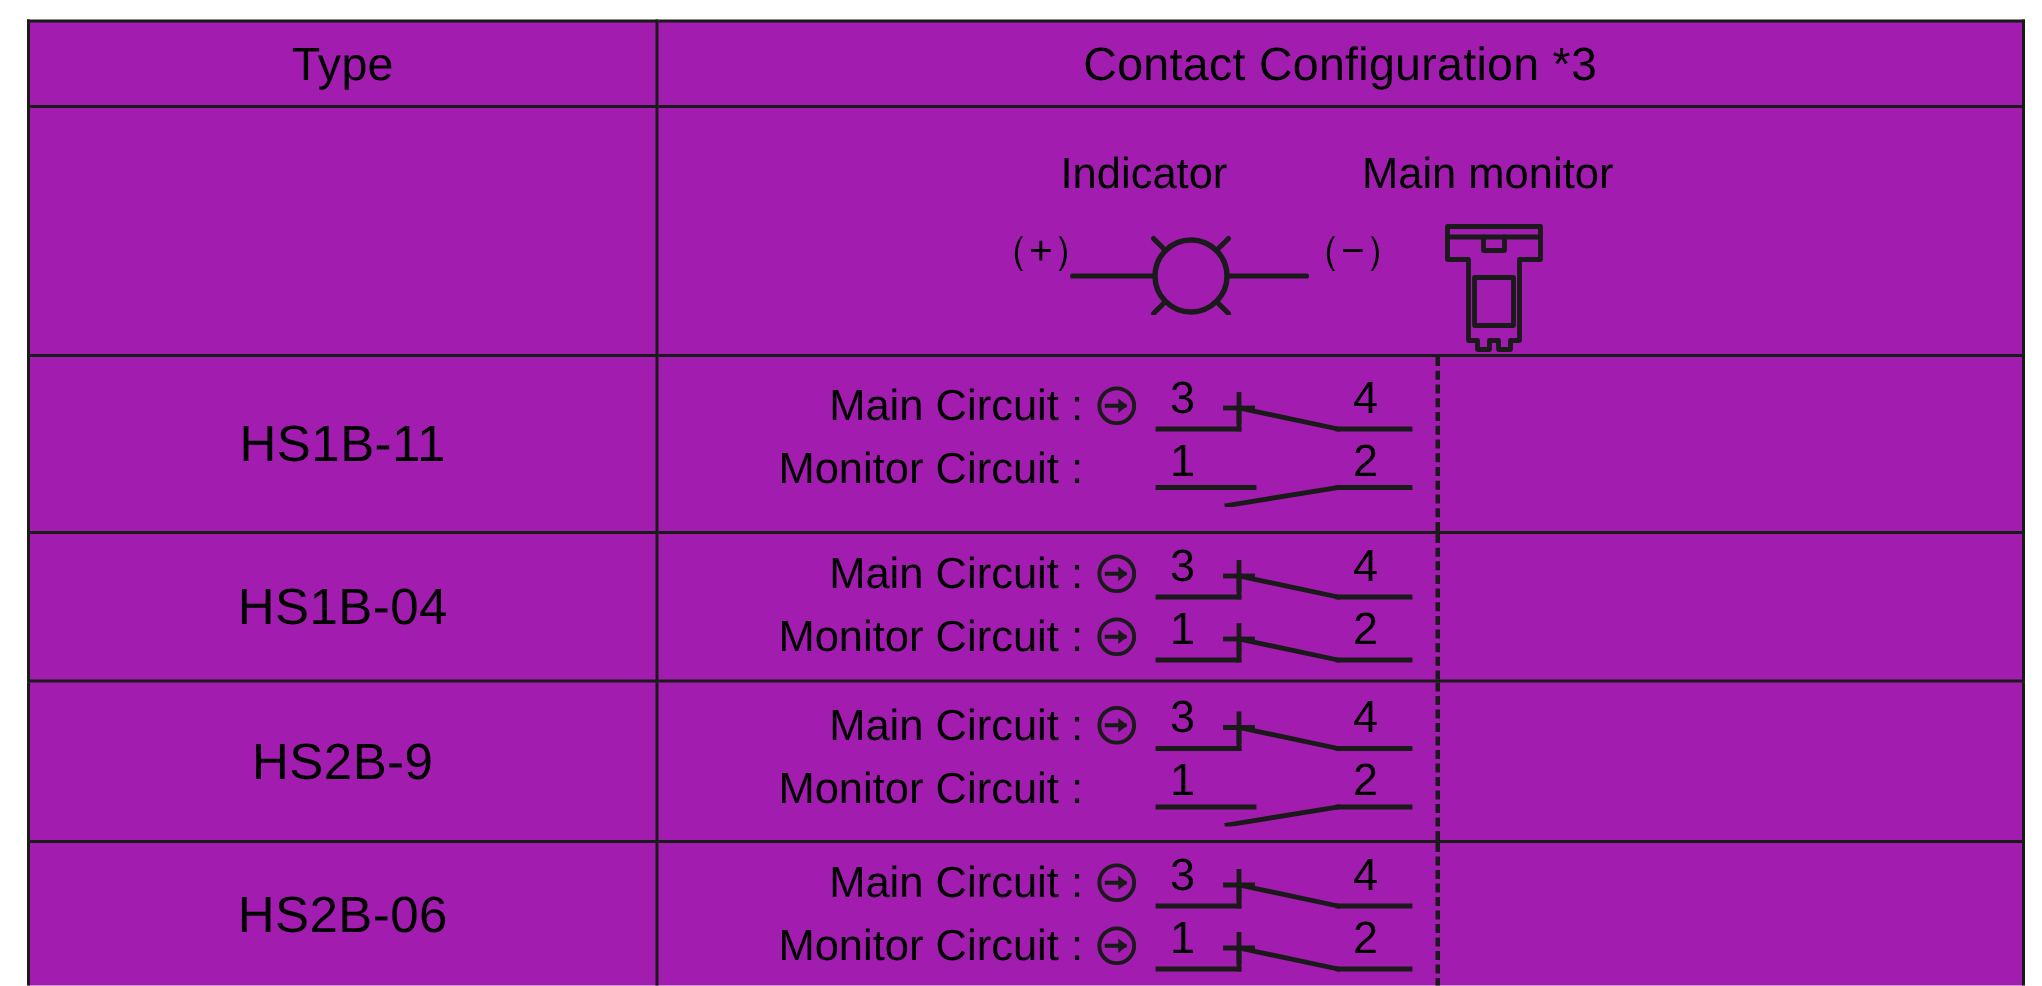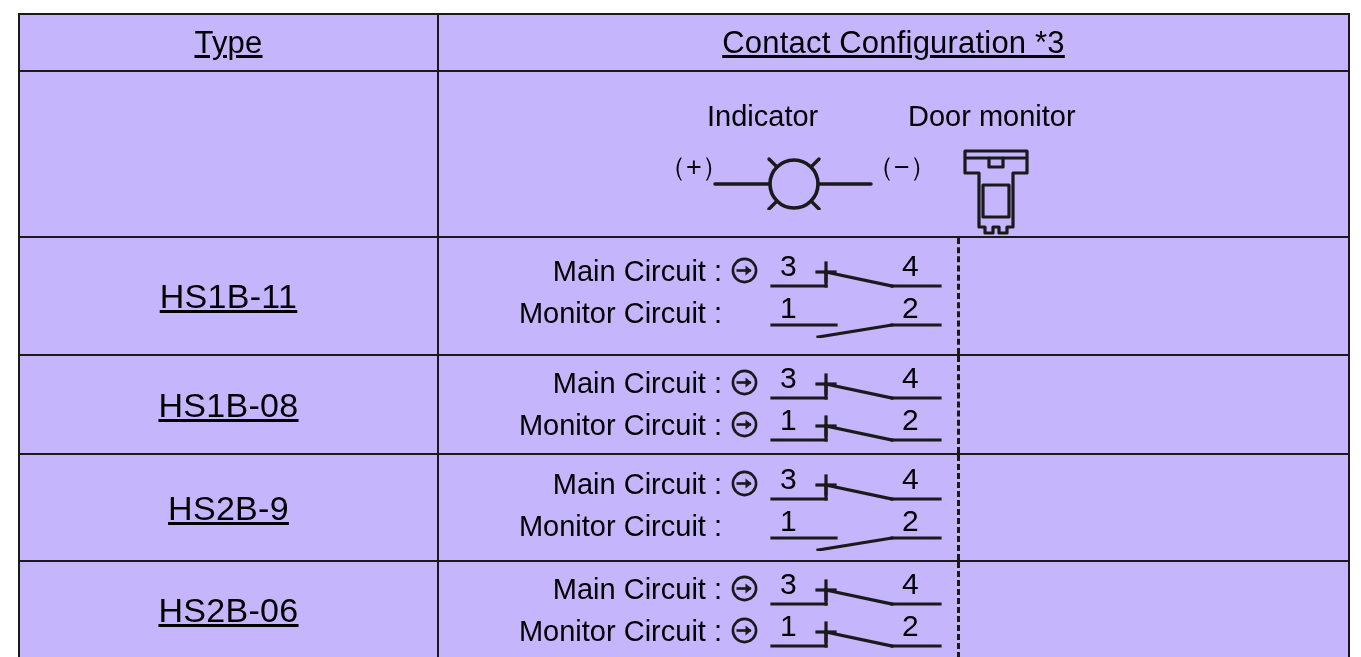--- a/index.html
+++ b/index.html
@@ -28,22 +28,21 @@
     top: 13px;
     width: 1330px;
     height: 633px;
     border-collapse: collapse;
     table-layout: fixed;
   }
   #spec-table td {
     border: 2.5px solid #1a1a1a;
     padding: 0;
     vertical-align: middle;
-    background: #c4b5fd;
-    text-decoration: underline;
+    background: #a21caf;
   }
   .col-type   { width: 419px; }
   .col-config { width: 911px; }
 
   
   .hdr-cell {
     text-align: center;
     height: 55px;
   }
   .hdr-text {
@@ -185,21 +184,21 @@
         </td>
       </tr>
 
       <tr>
         <td class="symrow-cell"></td>
         <td class="symrow-cell">
           <div class="symbol-area">
 
             <div class="sym-label" id="indicator-label">Indicator</div>
 
-            <div class="sym-label" id="door-monitor-label">Door monitor</div>
+            <div class="sym-label" id="door-monitor-label">Main monitor</div>
 
             <div id="indicator-symbol">
               <span class="polarity" id="polarity-plus">（+）</span>
               <span class="polarity" id="polarity-minus">（−）</span>
               <svg width="270" height="64" viewBox="0 0 270 64">
                 <g stroke="#1a1a1a" stroke-width="3.4" fill="none" stroke-linecap="round">
                   <line x1="56" y1="38" x2="110" y2="38"></line>
                   <line x1="160" y1="38" x2="212" y2="38"></line>
                   <circle cx="135" cy="38" r="24" stroke-width="3.6"></circle>
                   <line x1="118" y1="21" x2="110" y2="13"></line>
@@ -272,21 +271,21 @@
                   </g>
                 </svg>
               </div>
             </div>
           </div>
         </td>
       </tr>
 
       <tr class="row-2">
         <td class="type-cell">
-          <div class="type-text">HS1B-08</div>
+          <div class="type-text">HS1B-04</div>
         </td>
         <td>
           <div class="config-area">
             <div class="linkage"></div>
 
             <div class="circuit-line" style="top:6px">
               <span class="circuit-label">Main Circuit :</span>
               <svg class="direct-open-icon" viewBox="0 0 27 27">
                 <circle cx="13.5" cy="13.5" r="11.6" fill="none" stroke="#1a1a1a" stroke-width="2.6"></circle>
                 <line x1="5.5" y1="13.5" x2="20" y2="13.5" stroke="#1a1a1a" stroke-width="2.6"></line>

